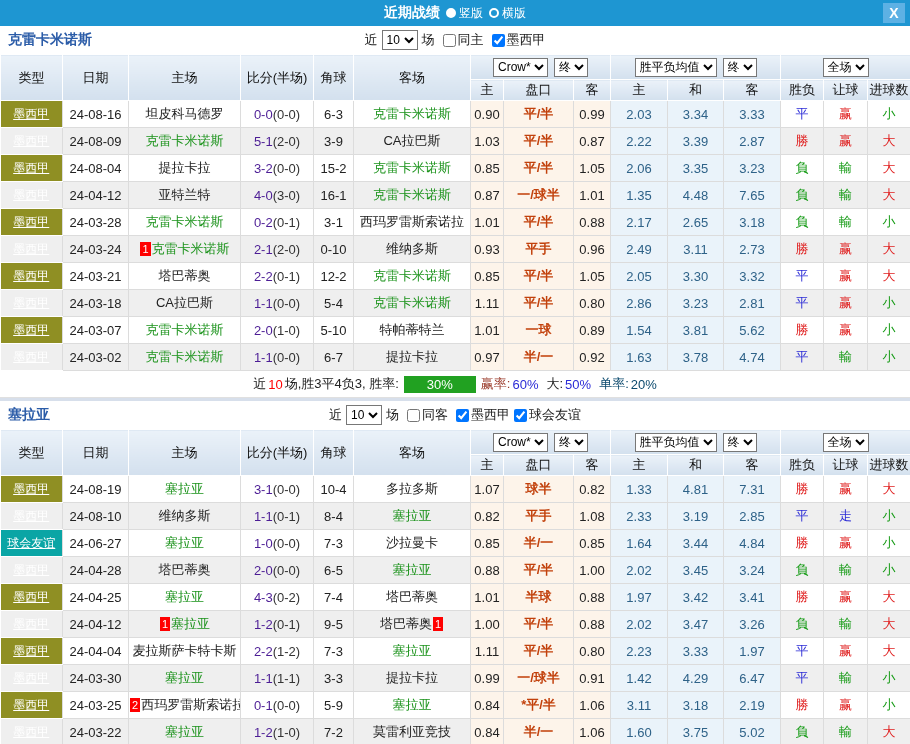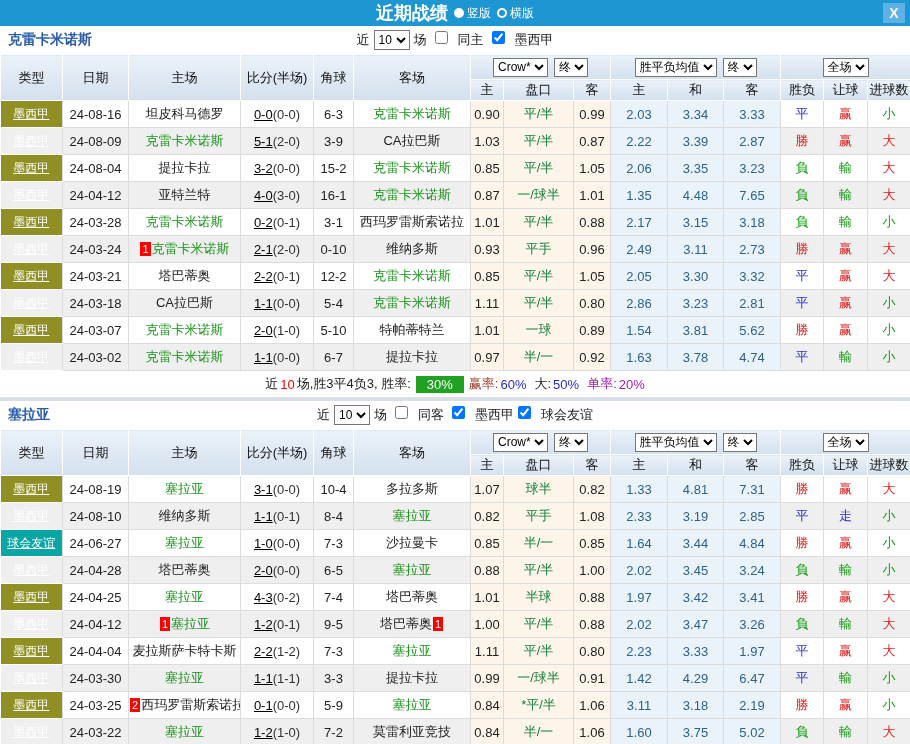--- a/index.html
+++ b/index.html
@@ -9,35 +9,35 @@
     background:#fff;
     font-family:"Liberation Sans","DejaVu Sans",sans-serif;
     font-size:13px; color:#222;
   }
   
   .titlebar {
     height:26px; background:#1e96d2; position:relative;
     display:flex; align-items:center; justify-content:center; color:#fff;
   }
   .titlebar .tb-group { display:flex; align-items:center; gap:6px; }
-  .tb-title { font-weight:bold; font-size:18px; }
+  .tb-title { font-weight:bold; font-size:14px; }
   .radio-opt { display:inline-flex; align-items:center; gap:3px; cursor:pointer; font-size:12px; }
   .rdot { width:10px; height:10px; border:2px solid #fff; border-radius:50%; display:inline-block; }
   .rdot.filled { background:#fff; }
   .close-btn {
     position:absolute; right:5px; top:3px; width:22px; height:20px;
     background:#5db1e4; color:#fff; font-weight:bold; text-align:center;
     line-height:20px; font-size:14px; cursor:pointer;
   }
   
   .control-row { position:relative; height:28px; display:flex; align-items:center; justify-content:center; }
   .team-name { position:absolute; left:8px; color:#2b5ca8; font-weight:bold; font-size:14px; }
   .filters { display:flex; align-items:center; gap:4px; }
   .filters select { height:20px; font-size:12px; border:1px solid #777; background:#fff; }
-  .filters label { display:inline-flex; align-items:flex-start; gap:9px; }
+  .filters label { display:inline-flex; align-items:center; gap:1px; }
   .filters input[type=checkbox] { width:13px; height:13px; margin:0 1px 0 4px; }
   .section-divider { height:3px; background:#d7dfeb; }
   
   table { border-collapse:collapse; width:910px; table-layout:fixed; }
   thead th {
     background:linear-gradient(180deg,#ebf2f9,#d3e0ee);
     border:1px solid #fff; font-weight:normal; font-size:13px; padding:1px 0; color:#111;
   }
   thead tr.hdr1 th { height:25px; }
   thead tr.hdr2 th { height:21px; }
@@ -45,39 +45,39 @@
   tbody td {
     border-right:1px solid #dcdcdc; border-bottom:1px solid #dcdcdc;
     text-align:center; height:27px; padding:0; overflow:hidden; white-space:nowrap;
   }
   tbody tr.alt td { background:#efefef; }
   td.t-cell { color:#fff; font-size:12px; border-bottom:1px solid #fff; }
   td.t-cell span { text-decoration:underline; cursor:pointer; }
   .t-olive { background:#8f8f23; }
   .t-teal  { background:#0aa5a5; }
   tbody tr.alt td.asia, td.asia { background:#fdf4ea; color:#222; }
-  td.asia .handicap { color:#15803d; }
+  td.asia .handicap { color:#c2410c;font-weight:bold; }
   tbody tr.alt td.euro, td.euro { background:#eaf3fa; color:#2e6288; }
-  .score-main { color:#000000;text-decoration:underline; }
+  .score-main { color:#4c1d95; }
   .half { color:#333; }
   .focal { color:#1c931c; }
   .badge { background:#f00; color:#fff; font-size:11px; padding:0 2px; margin:0 1px; display:inline-block; line-height:14px; }
   .res-red { color:#e02020; }
   .res-blue { color:#2b2bd6; }
   .res-green { color:#139a13; }
   
   .summary {
     height:27px; display:flex; align-items:center; justify-content:center; gap:2px;
     font-size:13px; border-bottom:1px solid #e0e0e0;
   }
   .sum-red { color:#f00; }
   .sum-maroon { color:#9a3a2a; }
   .sum-blue { color:#2b2bd6; }
-  .sum-green { color:#a21caf; }
-  .rate-badge { background:#21a121; color:#fff; padding:1px 11px; margin:0 3px; }
+  .sum-green { color:#0c4a6e; }
+  .rate-badge { background:#21a121; color:#fff; padding:1px 23px; margin:0 3px; }
 </style>
 </head>
 <body>
 
 <div class="titlebar">
   <div class="tb-group">
     <span class="tb-title">近期战绩</span>
     <span class="radio-opt">
       <span class="rdot filled"></span>
       <span>竖版</span>
@@ -230,21 +230,21 @@
           <td class="t-cell t-olive"><span>墨西甲</span></td>
           <td>24-03-28</td>
           <td><span class="focal">克雷卡米诺斯</span></td>
           <td><span class="score-main">0-2</span><span class="half">(0-1)</span></td>
           <td>3-1</td>
           <td><span>西玛罗雷斯索诺拉</span></td>
           <td class="asia">1.01</td>
           <td class="asia"><span class="handicap">平/半</span></td>
           <td class="asia">0.88</td>
           <td class="euro">2.17</td>
-          <td class="euro">3.15</td>
+          <td class="euro">2.65</td>
           <td class="euro">3.18</td>
           <td class="res-green">負</td>
           <td class="res-green">輸</td>
           <td class="res-green">小</td>
         </tr>
         <tr class="alt">
           <td class="t-cell t-olive"><span>墨西甲</span></td>
           <td>24-03-24</td>
           <td><span class="badge">1</span><span class="focal">克雷卡米诺斯</span></td>
           <td><span class="score-main">2-1</span><span class="half">(2-0)</span></td>

